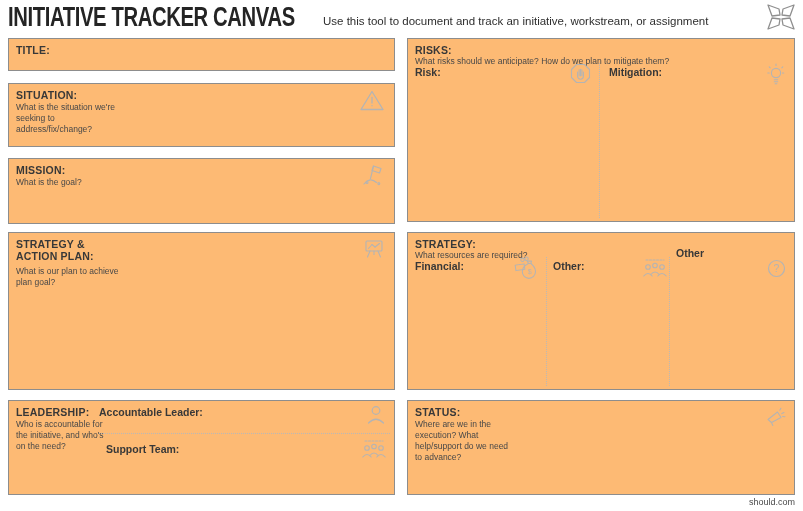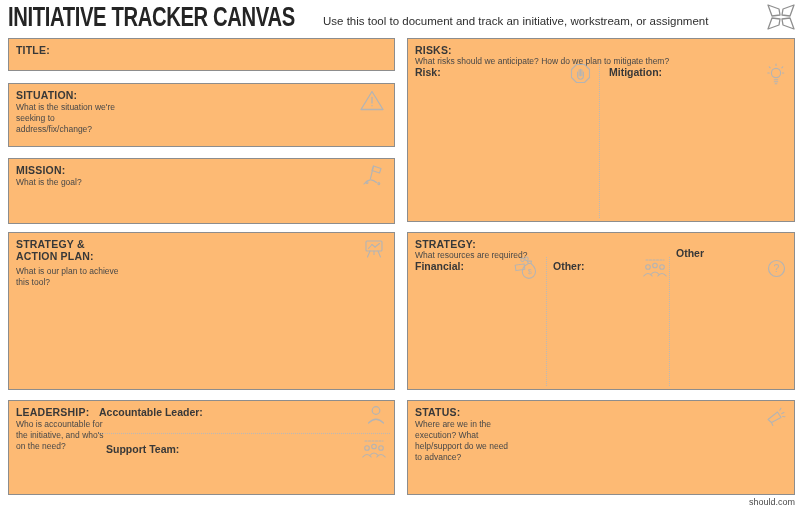--- a/index.html
+++ b/index.html
@@ -101,21 +101,21 @@
         <path d="M3 21 Q9 13.5 15.5 19.5"></path>
         <circle cx="6" cy="19.5" r="1"></circle>
         <circle cx="17.8" cy="20.6" r="1"></circle>
       </svg>
     </div>
   </div>
 
   <div class="panel" id="p-strategy">
     <div class="input-area"></div>
     <div class="plabel wrap-label">STRATEGY &amp; ACTION PLAN:</div>
-    <div class="pdesc" style="top:33px; width:104px;">What is our plan to achieve this tool?</div>
+    <div class="pdesc" style="top:33px; width:104px;">What is our plan to achieve plan goal?</div>
     <div class="corner-icon">
       <svg width="22" height="21" viewBox="0 0 22 21" fill="none" stroke="#b4b4b4" stroke-width="1.1" stroke-linecap="round" stroke-linejoin="round">
         <rect x="3" y="3" width="16" height="10" rx="1"></rect>
         <polyline points="5.5,10.5 9,6.5 12,9 16.5,5.5"></polyline>
         <circle cx="9" cy="6.5" r="0.6" fill="#b4b4b4" stroke="none"></circle>
         <circle cx="12" cy="9" r="0.6" fill="#b4b4b4" stroke="none"></circle>
         <line x1="7" y1="13" x2="4.5" y2="19"></line>
         <line x1="15" y1="13" x2="17.5" y2="19"></line>
         <line x1="11" y1="13" x2="11" y2="16.5"></line>
       </svg>

